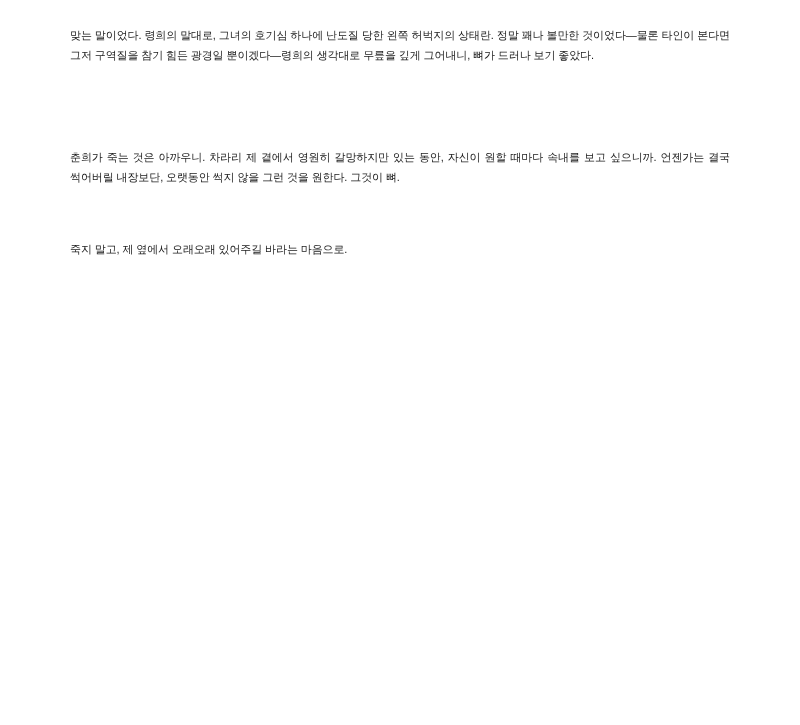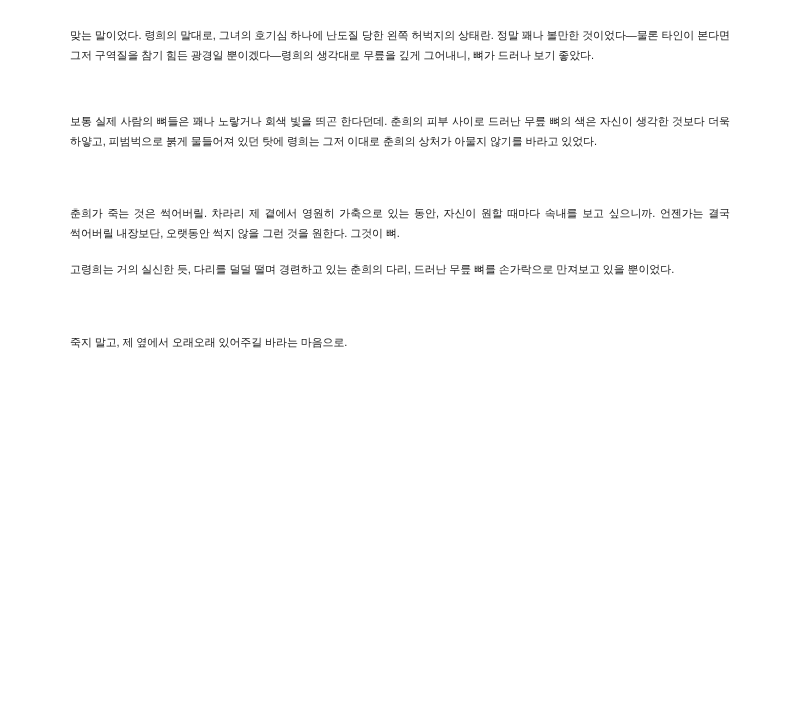--- a/index.html
+++ b/index.html
@@ -32,19 +32,17 @@
   }
   .gap-md { height: 30px; }
   .gap-lg { height: 36px; }
 </style>
 </head>
 <body>
 
 <div id="doc">
     <p class="para">맞는 말이었다. 령희의 말대로, 그녀의 호기심 하나에 난도질 당한 왼쪽 허벅지의 상태란. 정말 꽤나 볼만한 것이었다—물론 타인이 본다면 그저 구역질을 참기 힘든 광경일 뿐이겠다—령희의 생각대로 무릎을 깊게 그어내니, 뼈가 드러나 보기 좋았다.</p>
     <div class="gap-md"></div>
-    <p class="para">보통 실제 사람의 뼈들은 꽤나 노랗거나 회색 빛을 띄곤 한다던데. 춘희의 피부 사이로 드러난 무릎 뼈의 색은 자신이 생각한 것보다 더욱 하얗고, 피범벅으로 붉게 물들어져 있던 탓에 령희는 그저 이대로 춘희의 상처가 아물지 않기를 바라고 있었다.</p>
     <div class="gap-lg"></div>
-    <p class="para">춘희가 죽는 것은 썩어버릴. 차라리 제 곁에서 영원히 가축으로 있는 동안, 자신이 원할 때마다 속내를 보고 싶으니까. 언젠가는 결국 썩어버릴 내장보단, 오랫동안 썩지 않을 그런 것을 원한다. 그것이 뼈.</p>
-    <p class="para">고령희는 거의 실신한 듯, 다리를 덜덜 떨며 경련하고 있는 춘희의 다리, 드러난 무릎 뼈를 손가락으로 만져보고 있을 뿐이었다.</p>
+    <p class="para">춘희가 죽는 것은 아까우니. 차라리 제 곁에서 영원히 갈망하지만 있는 동안, 자신이 원할 때마다 속내를 보고 싶으니까. 언젠가는 결국 썩어버릴 내장보단, 오랫동안 썩지 않을 그런 것을 원한다. 그것이 뼈.</p>
     <div class="gap-lg"></div>
     <p class="para last">죽지 말고, 제 옆에서 오래오래 있어주길 바라는 마음으로.</p>
   </div>
 
 </body></html>

